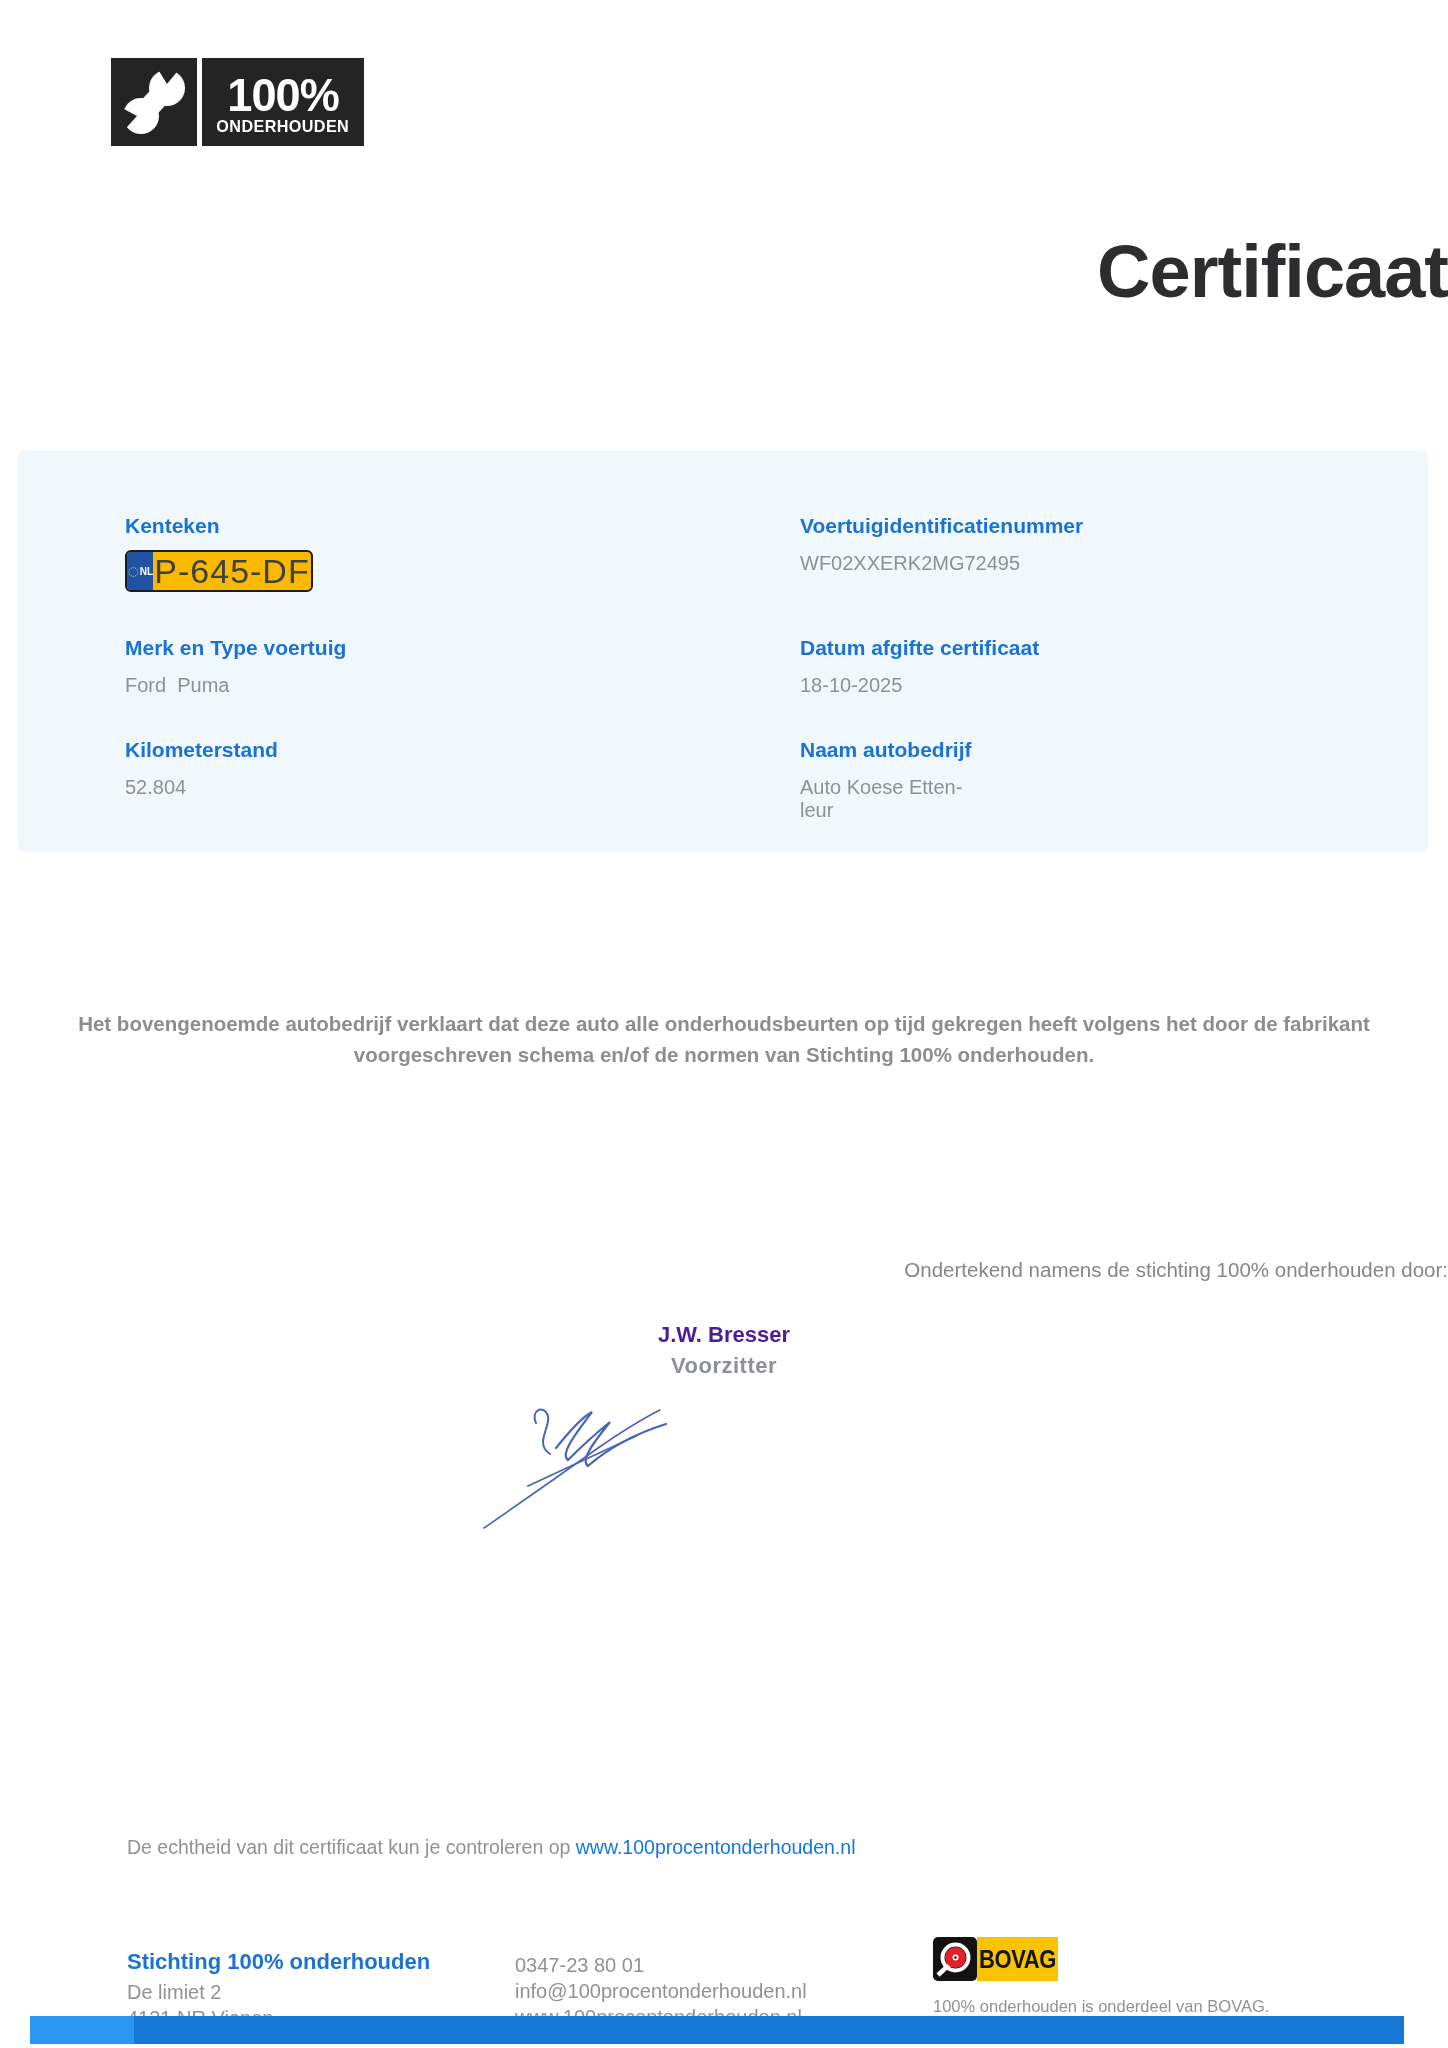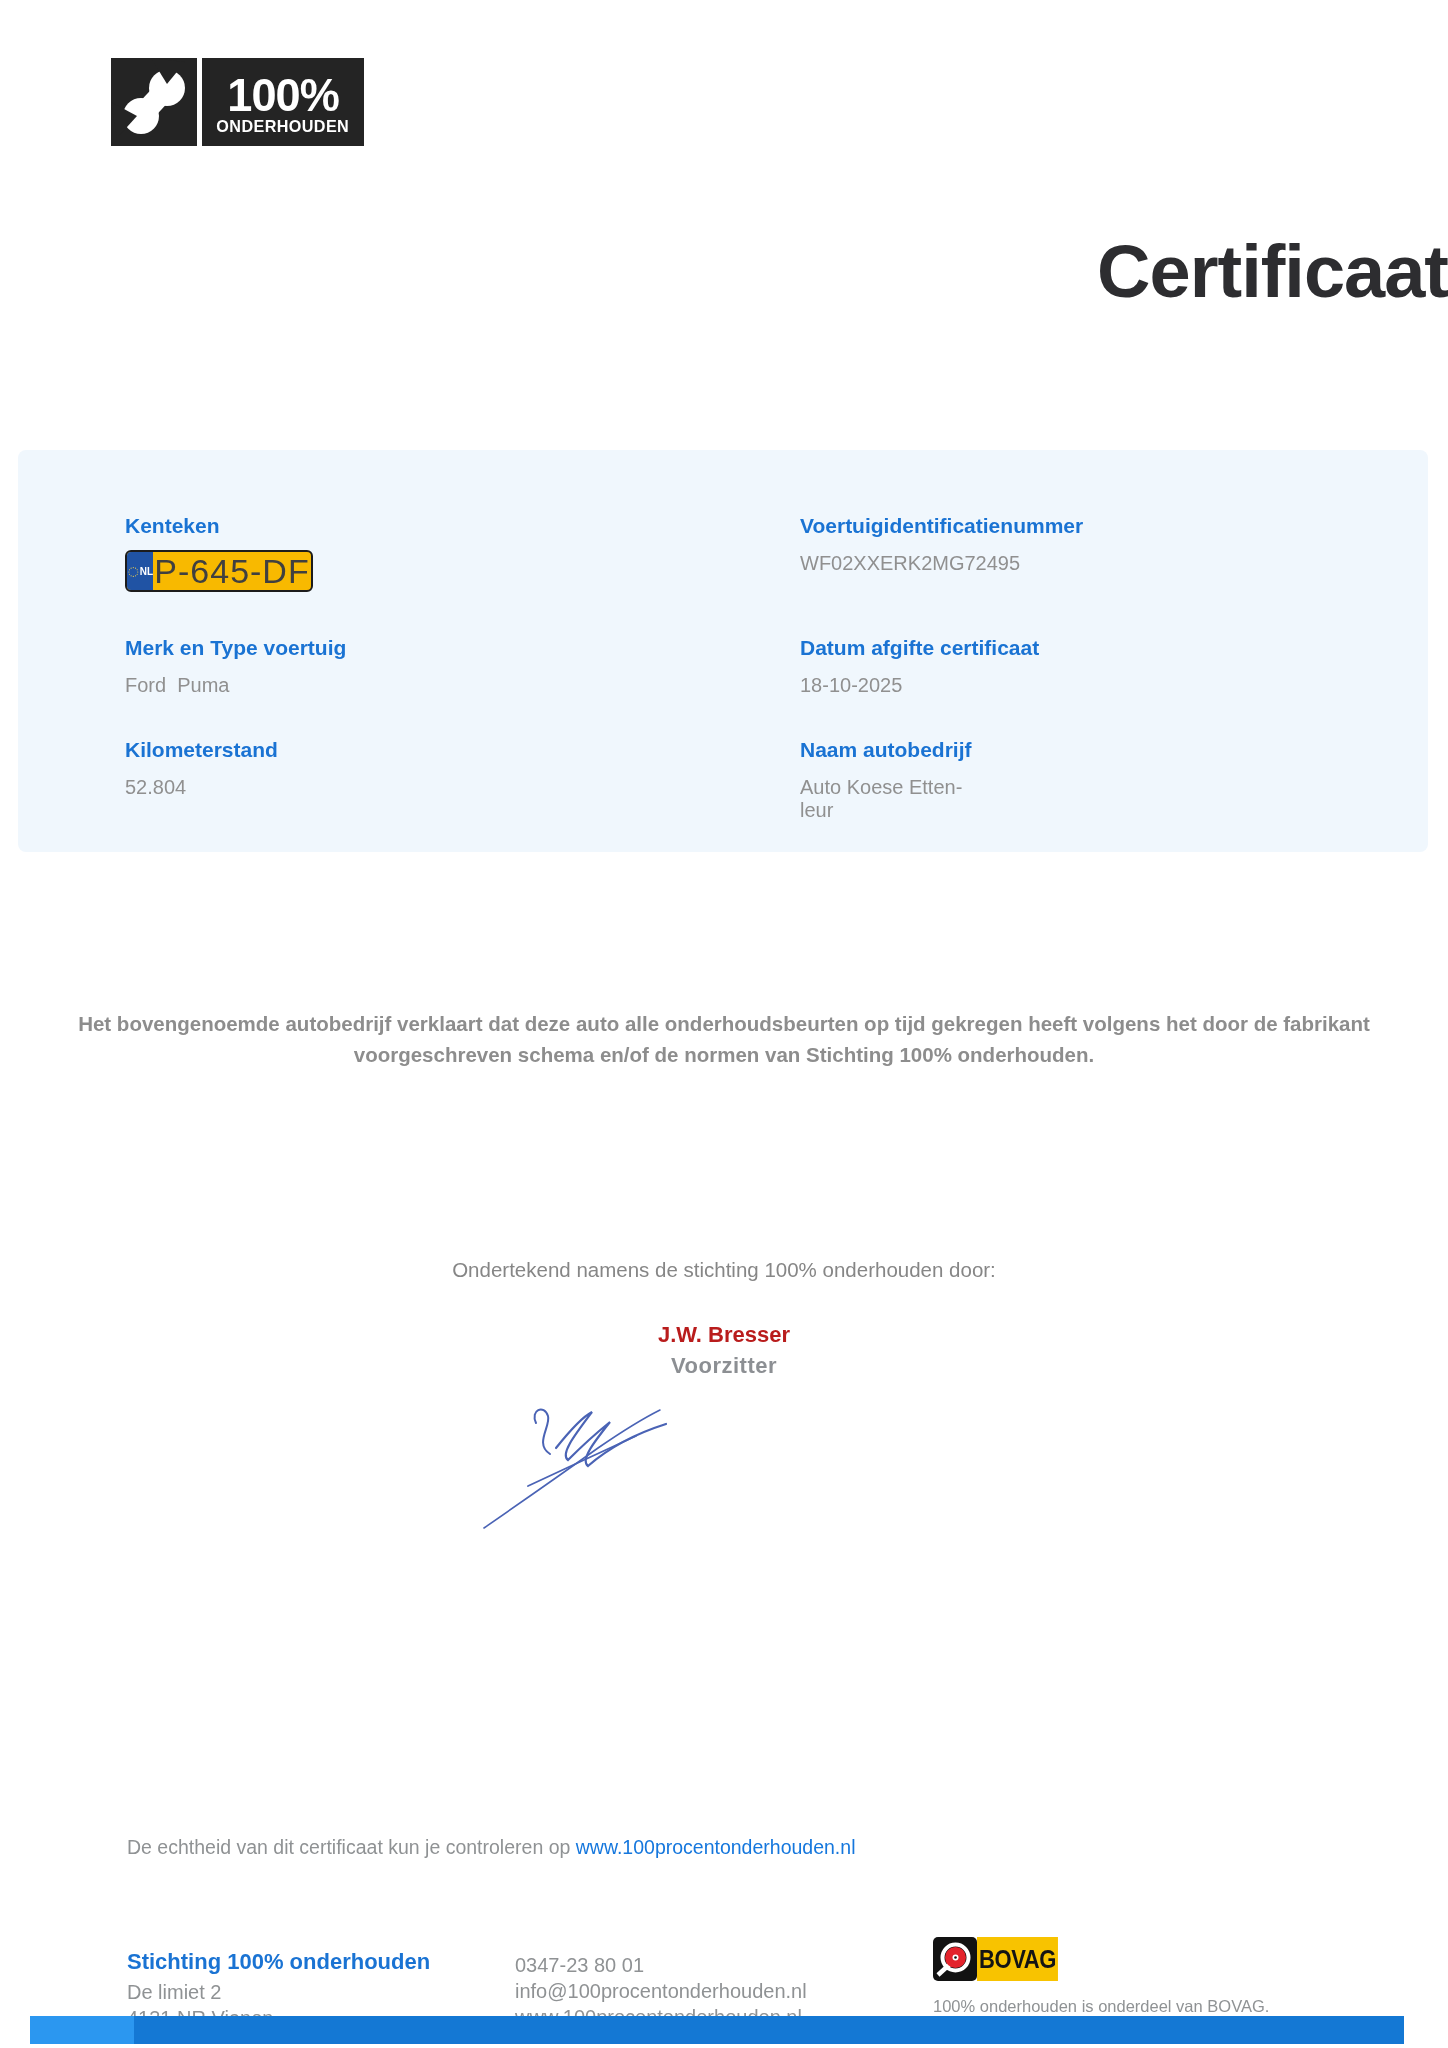--- a/index.html
+++ b/index.html
@@ -60,26 +60,26 @@
   }
 
   
   .statement {
     position:absolute; top:1008px; left:34px; width:1380px; text-align:center;
     font-size:20.5px; font-weight:bold; color:#8d8d8d; line-height:31px;
   }
 
   
   .sign-intro {
-    position:absolute; top:1258px; left:0; width:100%; text-align:center;
+    position:absolute; top:1258px; left:0; width:100%; text-align:right;
     font-size:20.5px; color:#868686;
   }
   .signer-name {
     position:absolute; top:1322px; left:0; width:100%; text-align:center;
-    font-size:22px; font-weight:bold; color:#b91c1c;
+    font-size:22px; font-weight:bold; color:#4c1d95;
   }
   .signer-role {
     position:absolute; top:1353px; left:0; width:100%; text-align:center;
     font-size:22px; font-weight:bold; color:#8c8f93; letter-spacing:0.5px;
   }
   .signature { position:absolute; left:470px; top:1388px; }
 
   
   .verify { position:absolute; left:127px; top:1836px; font-size:19.5px; color:#8f9294; }
   .verify a { color:#1577dd; text-decoration:none; cursor:pointer; }

